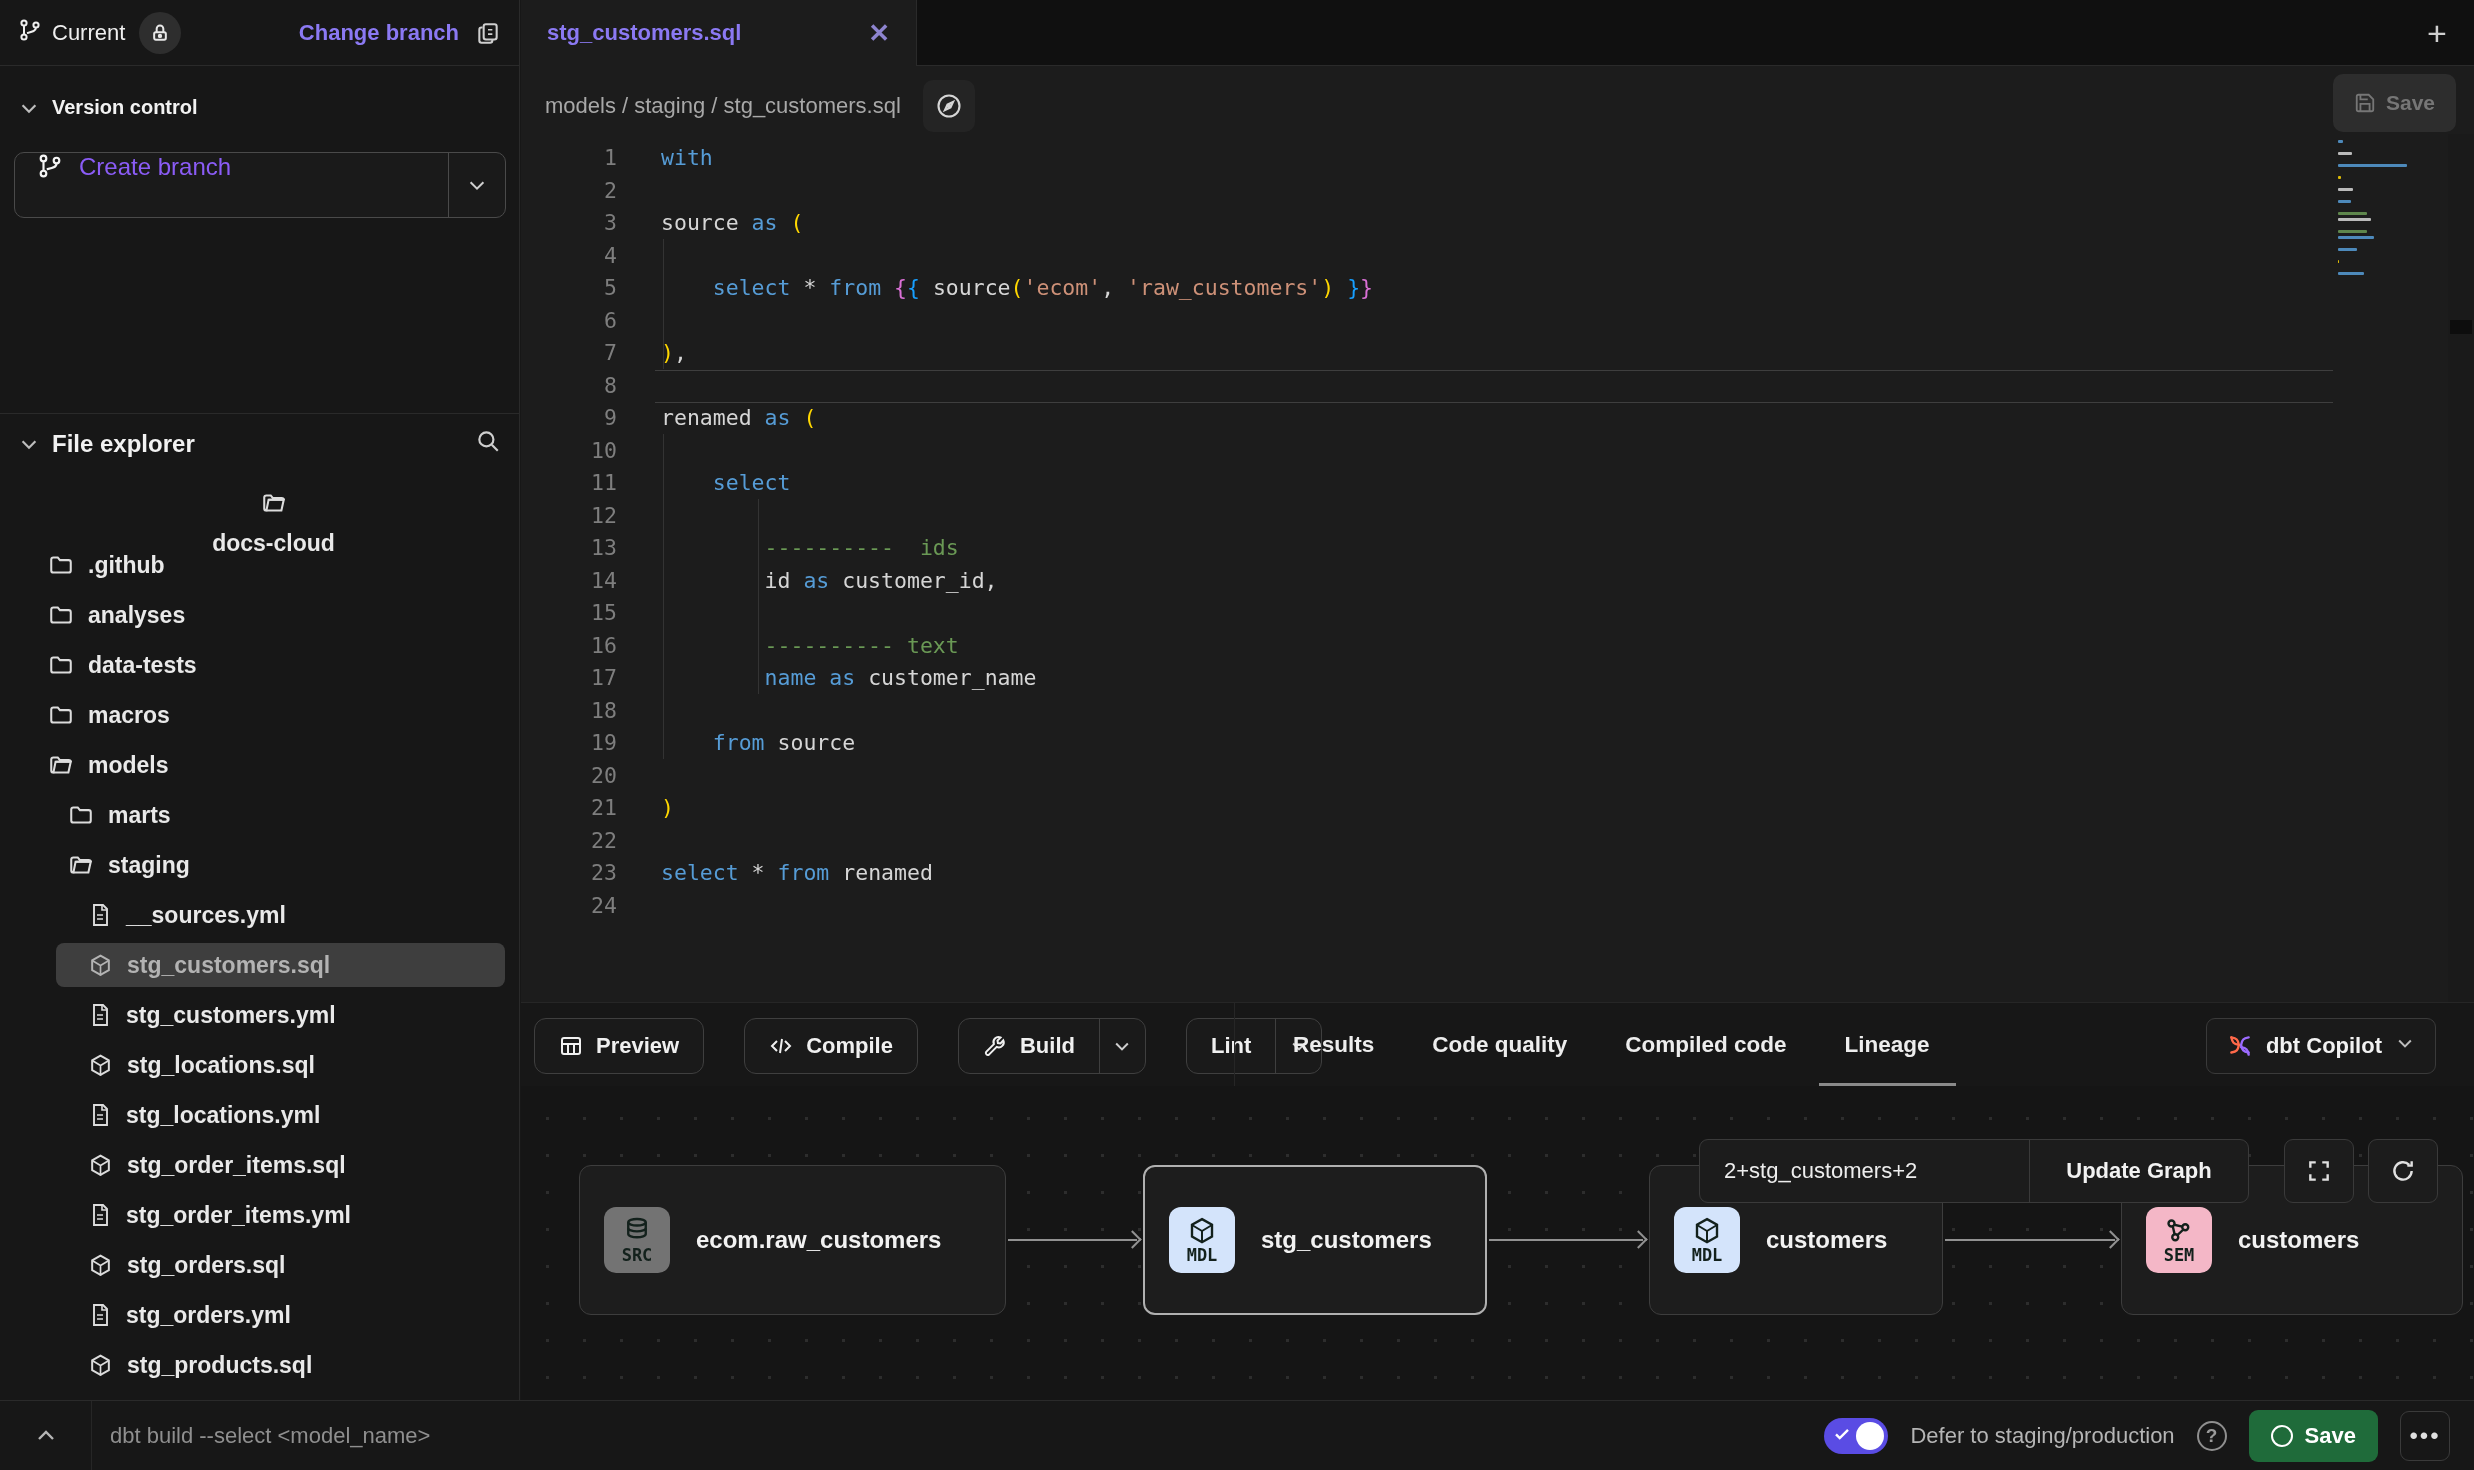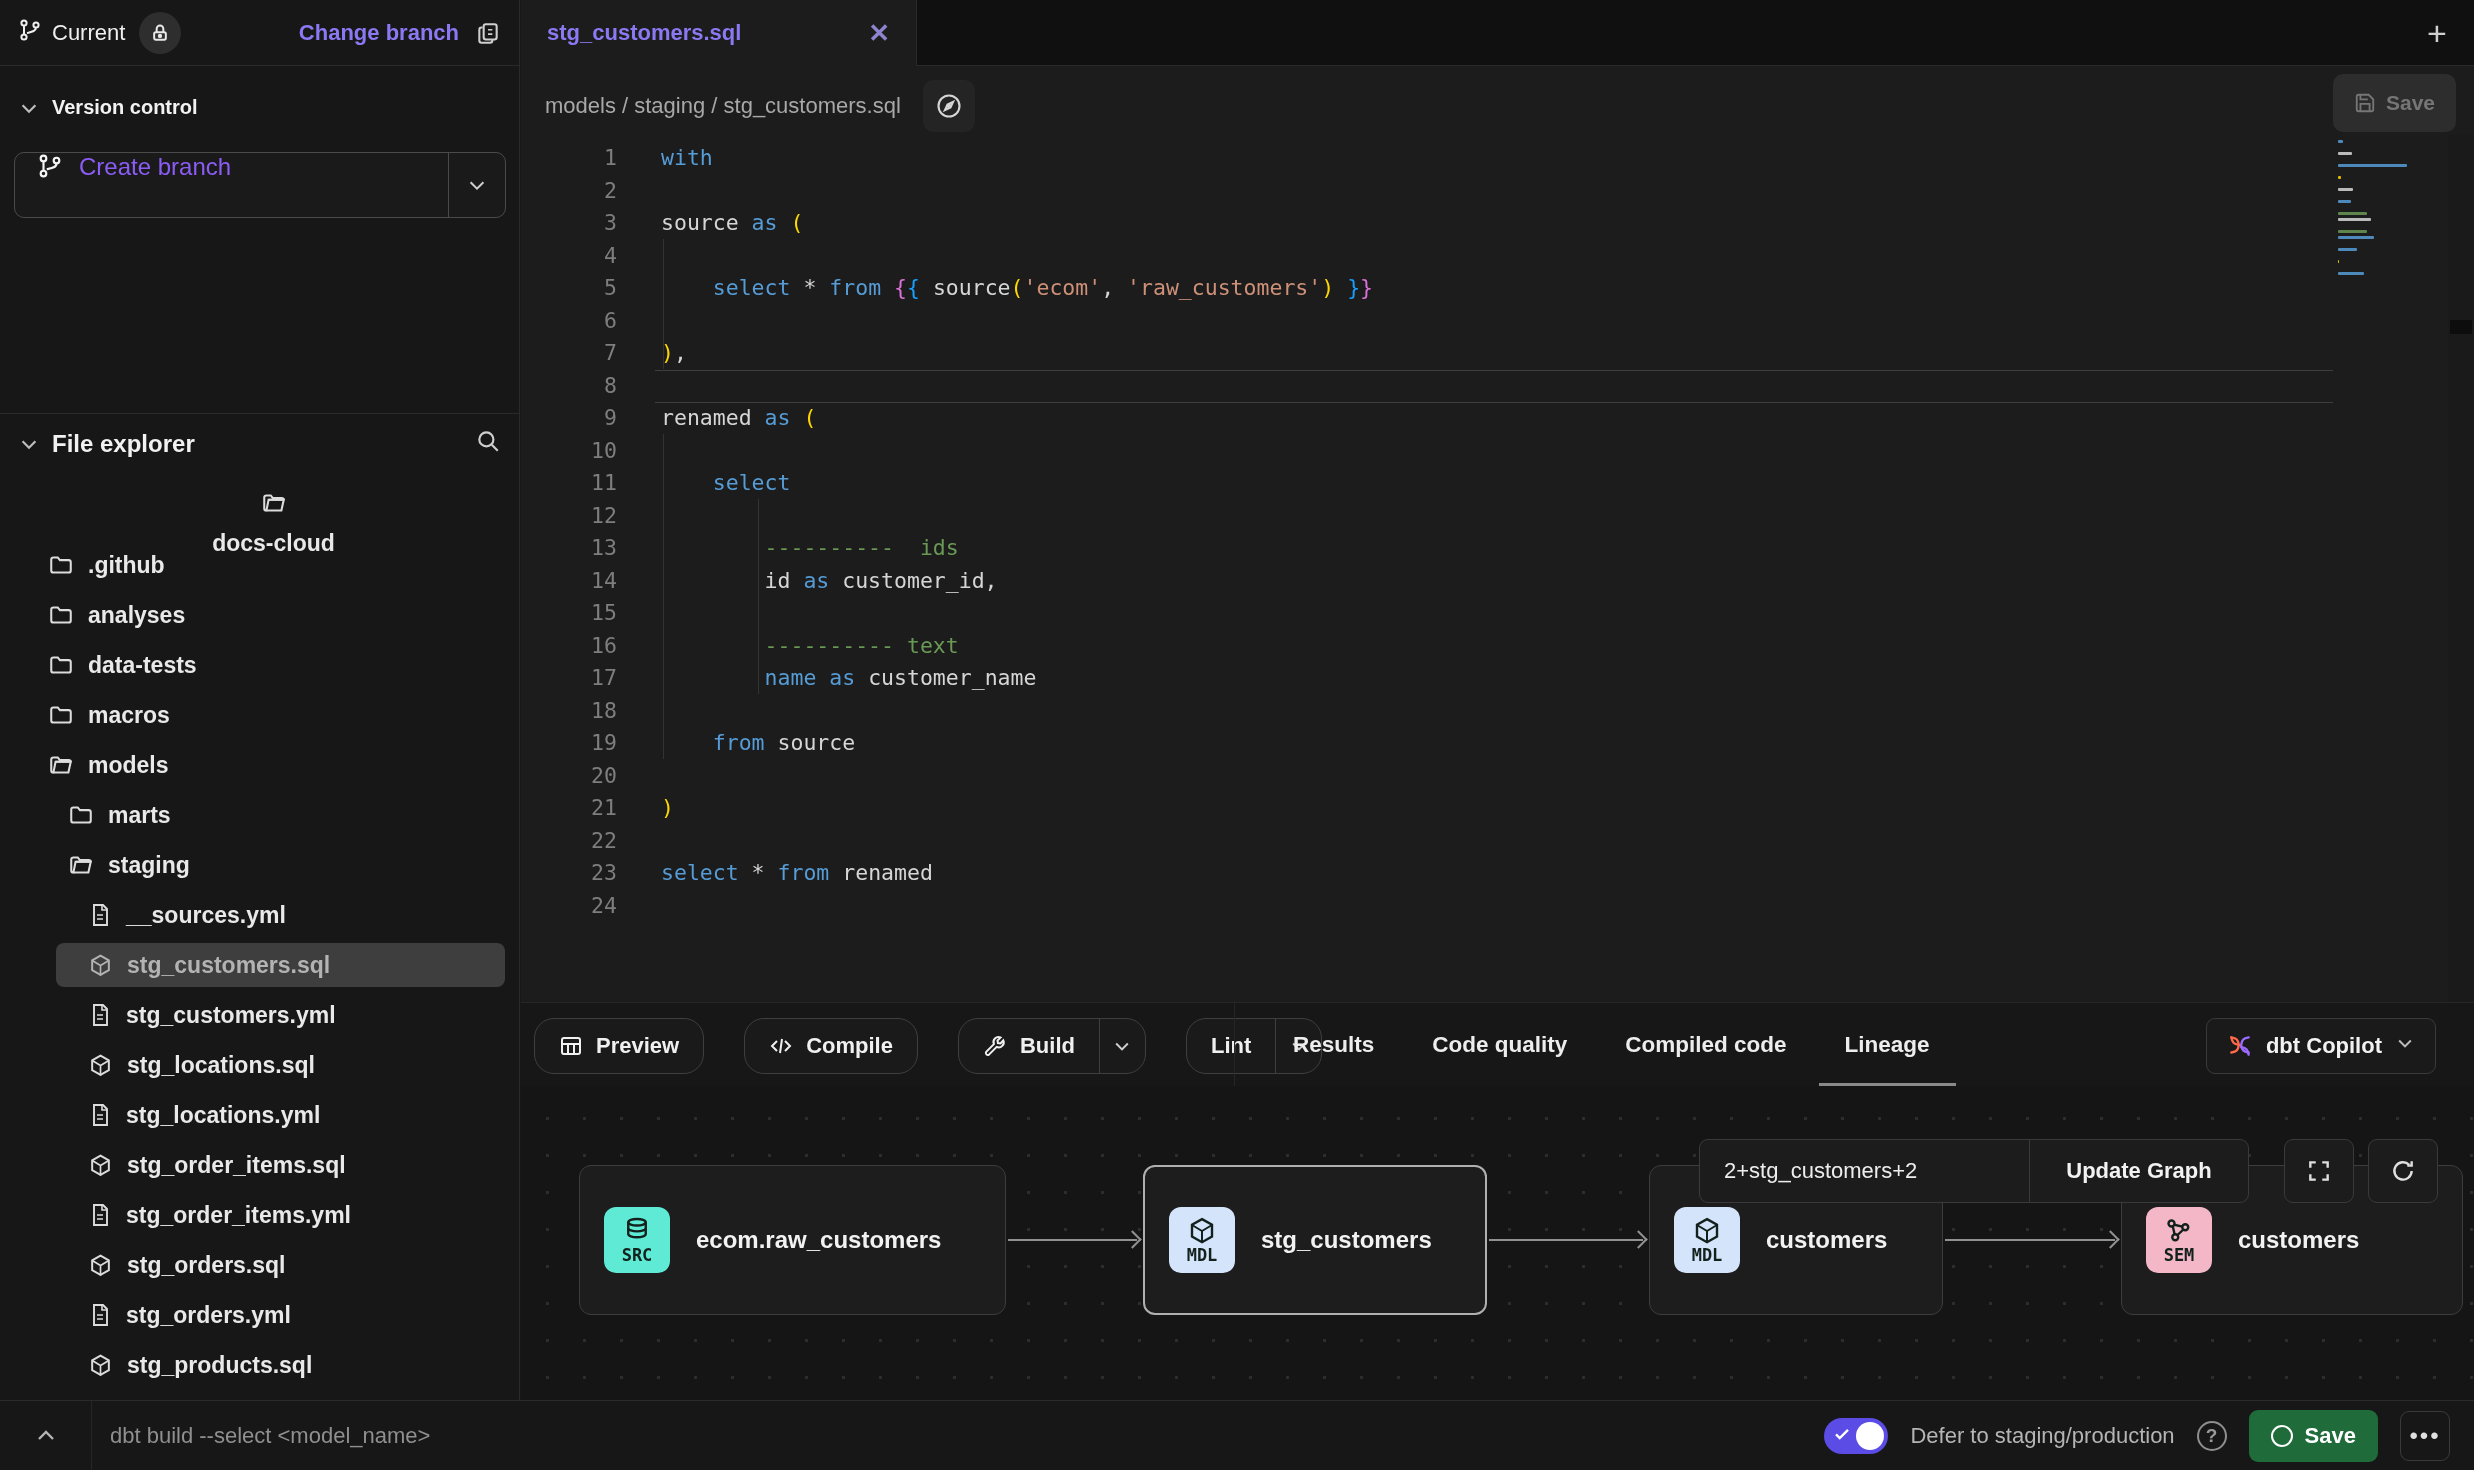--- a/index.html
+++ b/index.html
@@ -53,21 +53,21 @@
   .curline { position:absolute; left:134px; width:1678px; height:33px; border-top:1px solid #3e3e3e; border-bottom:1px solid #3e3e3e; }
   .iguide { position:absolute; width:1px; background:#333333; }
   .minimap { position:absolute; right:30px; top:6px; width:106px; }
   .minimap .mm { height:3px; margin-bottom:3px; border-radius:1px; opacity:.85; }
   .vstrip { position:absolute; right:0; top:0; width:26px; height:100%; background:#1a1a1a; }
   .vthumb { position:absolute; right:2px; top:186px; width:22px; height:14px; background:#0d0d0d; }
 
   
   .toolbar { position:absolute; left:0; top:1002px; width:100%; height:84px; background:#171717; border-top:1px solid #262626; }
   .tb-left { position:absolute; left:13px; top:15px; display:flex; gap:40px; }
-  .tbtn { height:56px; border:1px solid #3f3f3f; border-radius:20px; background:#1a1a1a; display:flex; align-items:stretch; color:#f0f0f0; font-size:22px; font-weight:700; cursor:pointer; }
+  .tbtn { height:56px; border:1px solid #3f3f3f; border-radius:12px; background:#1a1a1a; display:flex; align-items:stretch; color:#f0f0f0; font-size:22px; font-weight:700; cursor:pointer; }
   .tbtn .lbl { display:flex; align-items:center; gap:13px; padding:0 24px; }
   .tbtn .split { width:46px; border-left:1px solid #3f3f3f; display:flex; align-items:center; justify-content:center; color:#cfcfcf; }
   .tb-div { position:absolute; left:713px; top:0; width:1px; height:84px; background:#262626; }
   .panel-tabs { position:absolute; left:772px; top:0; height:84px; display:flex; gap:58px; align-items:center; }
   .ptab { font-size:22.5px; font-weight:600; color:#ededed; height:84px; display:flex; align-items:center; cursor:pointer; position:relative; }
   .ptab.active::after { content:""; position:absolute; left:-26px; right:-26px; bottom:0; height:4px; background:#8a8a8a; }
   .copilot { position:absolute; right:38px; top:15px; height:56px; border:1px solid #3a3a3a; border-radius:9px; display:flex; align-items:center; gap:13px; padding:0 20px; font-size:22px; font-weight:700; color:#f2f2f2; cursor:pointer; background:#1a1a1a; }
   .copilot .caret { color:#bdbdbd; }
 
   
@@ -500,21 +500,21 @@
             <path d="M4 9V4h5M15 4h5v5M20 15v5h-5M9 20H4v-5"></path>
           </svg>
       </div>
       <div class="licon" style="left:1847px;">
         <svg width="26" height="26" viewBox="0 0 24 24" fill="none" stroke="currentColor" stroke-width="2.2">
             <path d="M20 12a8 8 0 1 1-2.3-5.7"></path>
             <path d="M20 3v4h-4"></path>
           </svg>
       </div>
     <div class="lnode" style="left: 58px; width: 427px;">
-          <span class="lbadge" style="background:#5eead4">
+          <span class="lbadge" style="background:#737373">
             <svg width="30" height="30" viewBox="0 0 24 24" fill="none" stroke="currentColor" stroke-width="1.9">
               <ellipse cx="12" cy="5" rx="7" ry="2.6"></ellipse>
               <path d="M5 5v4.7c0 1.4 3.1 2.6 7 2.6s7-1.2 7-2.6V5"></path>
               <path d="M5 9.7v4.7c0 1.4 3.1 2.6 7 2.6s7-1.2 7-2.6V9.7"></path>
             </svg>
             <span class="bl">SRC</span>
           </span>
           <span class="lname">ecom.raw_customers</span>
         </div>
         <div class="lnode selected" style="left: 622px; width: 344px;">

